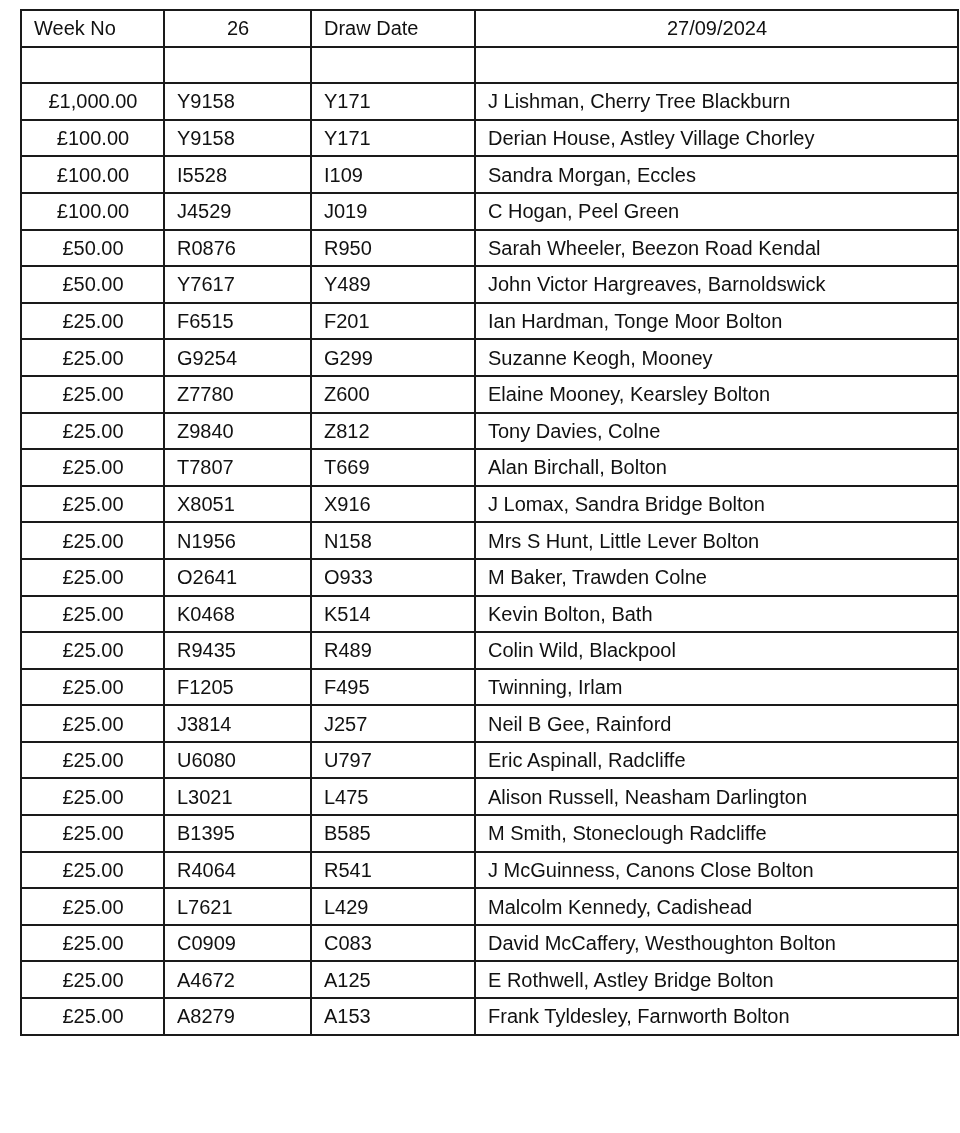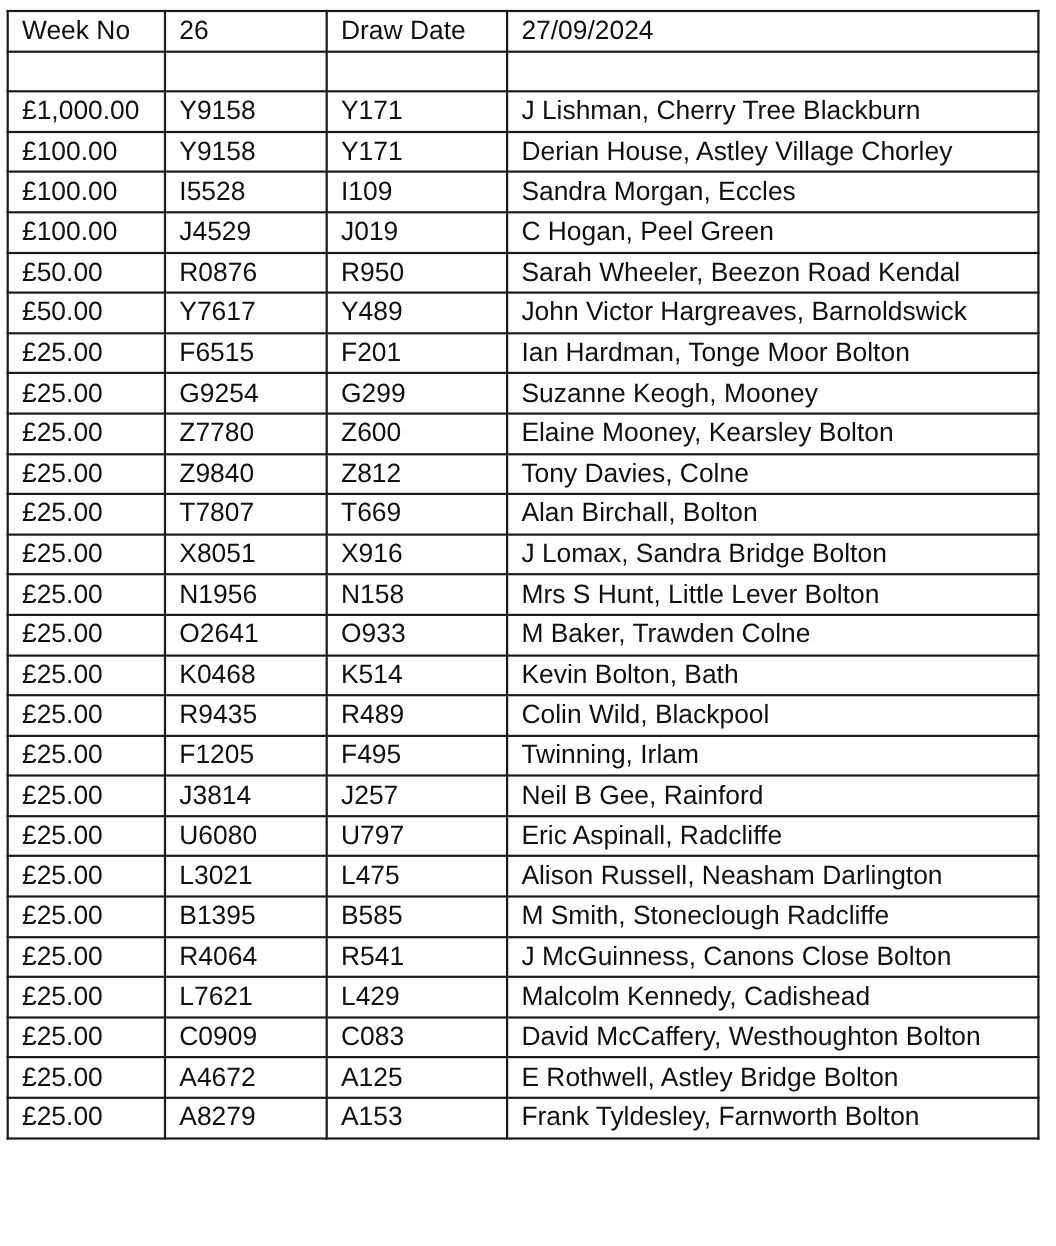--- a/index.html
+++ b/index.html
@@ -1,41 +1,41 @@
 <!DOCTYPE html>
 <html><head>
 <meta charset="utf-8">
 <style>
   html, body { margin: 0; padding: 0; background: #ffffff; }
   body { width: 960px; height: 1133px; position: relative; overflow: hidden; }
   table.results {
     position: absolute;
-    left: 6px;
+    left: 20px;
     top: 9px;
     width: 937px;
     border-collapse: collapse;
     table-layout: fixed;
     font-family: "Liberation Sans", "DejaVu Sans", sans-serif;
-    font-size: 24px;
+    font-size: 20px;
     color: #111111;
   }
   table.results td {
     border: 2px solid #1a1a1a;
     height: 34.6px;
     padding: 0 11px 0 12px;
     line-height: 34px;
     white-space: nowrap;
     overflow: hidden;
     vertical-align: middle;
   }
   col.c-prize { width: 143px; }
   col.c-lottery { width: 147px; }
   col.c-goldline { width: 164px; }
   col.c-name { width: 483px; }
-  td.right { text-align: left; }
+  td.right { text-align: center; }
   td.left { text-align: left; }
 </style>
 </head>
 <body>
 
 <table class="results">
   <colgroup>
     <col class="c-prize">
       <col class="c-lottery">
       <col class="c-goldline">

